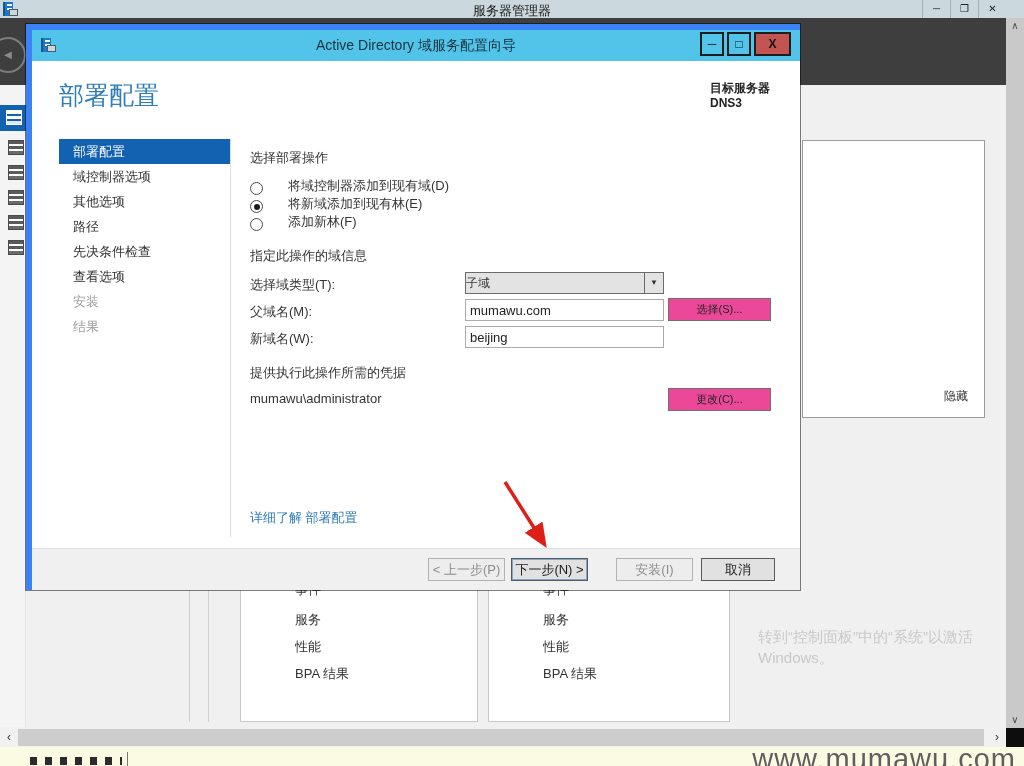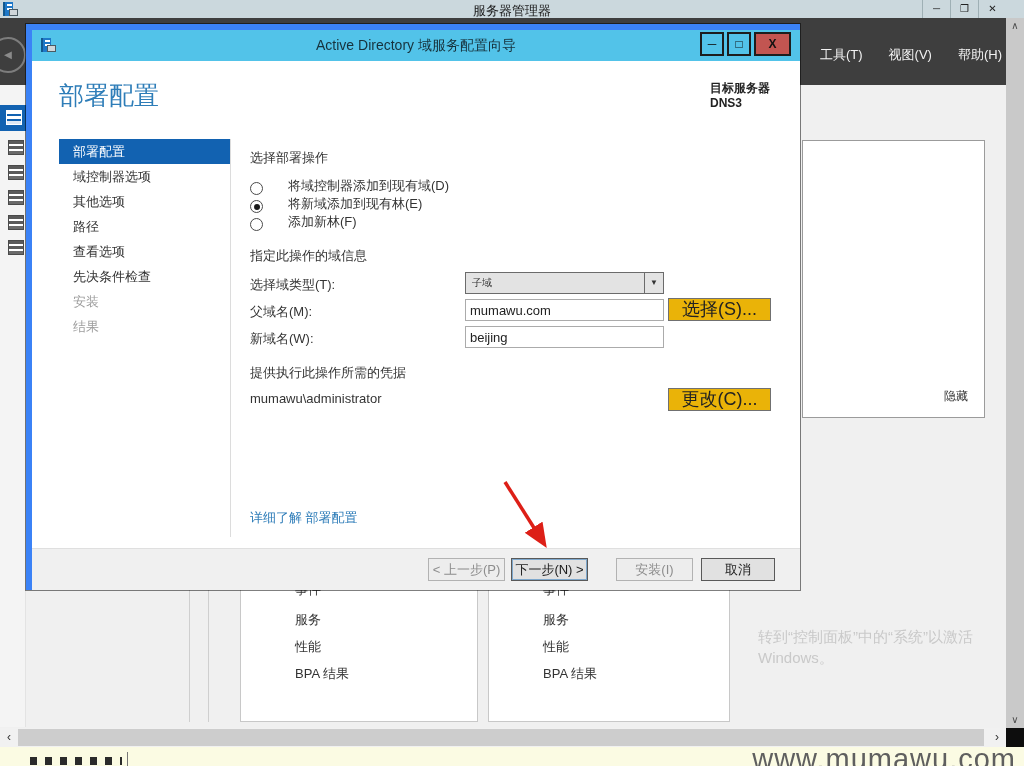--- a/index.html
+++ b/index.html
@@ -69,24 +69,24 @@
   .nav-item.disabled { color:#9D9D9D; }
   .nav-sep { left:198px; top:78px; width:1px; height:398px; background:#DCDCDC; }
 
   .main-col { left:218px; top:0; width:550px; height:583px; }
   .flabel { font-size:13px; color:#333; }
   .radio-row { display:flex; align-items:flex-end; gap:25px; height:16px; }
   .radio { width:13px; height:13px; border:1px solid #4a4a4a; border-radius:50%; background:#fff; position:relative; flex:0 0 13px; }
   .radio.checked::after { content:""; position:absolute; left:2.5px; top:2.5px; width:6px; height:6px; border-radius:50%; background:#1a1a1a; }
 
   .combo { left:215px; width:199px; height:22px; background:#E3E3E3; border:1px solid #6B6B6B; display:flex; }
-  .combo .val { flex:1; padding-left:6px; line-height:20px; font-size:10px; }
+  .combo .val { flex:1; line-height:20px; font-size:12px; }
   .combo .drop { width:19px; border-left:1px solid #6B6B6B; text-align:center; line-height:20px; font-size:8px; color:#333; background:#E3E3E3; }
   .tinput { left:215px; width:199px; height:22px; border:1px solid #ABABAB; font-size:13px; padding:0 4px; font-family:"Liberation Sans",sans-serif; color:#222; background:#fff; }
-  .side-btn { left:418px; width:103px; height:23px; background:#eab308; border:1px solid #707070; text-align:center; line-height:21px; font-size:18px; color:#222; }
+  .side-btn { left:418px; width:103px; height:23px; background:#ec4899; border:1px solid #707070; text-align:center; line-height:21px; font-size:11px; color:#222; }
 
   .learn-link { left:218px; top:448px; font-size:13px; color:#2D7CB8; }
 
   .bottom-bar { left:0; top:487px; width:768px; height:42px; background:#F0F0F0; border-top:1px solid #DFDFDF; }
   .wbtn2 { top:9px; height:23px; text-align:center; line-height:21px; font-size:13px; }
   .btn-enabled { background:#E1E1E1; border:1px solid #595959; color:#1a1a1a; }
   .btn-disabled { background:#EDEDED; border:1px solid #B2B2B2; color:#8D8D8D; }
   .btn-prev { left:396px; width:77px; }
   .btn-next { left:479px; width:77px; box-shadow:0 0 0 1px #7FA8CC inset; }
   .btn-install { left:584px; width:77px; }
@@ -110,26 +110,20 @@
   <div class="abs title">服务器管理器</div>
 </div>
 <div class="abs win-controls">
   <div class="wbtn">─</div>
   <div class="wbtn">❐</div>
   <div class="wbtn">✕</div>
 </div>
 
 <div class="abs menubar">
   <div class="abs back-btn">◄</div>
-  <div class="abs menu-items">
-    <span>理(M)</span>
-    <span>工具(T)</span>
-    <span>视图(V)</span>
-    <span>帮助(H)</span>
-  </div>
 </div>
 
 <div class="abs sidebar">
   <div class="abs side-sel">
       <span class="abs side-ico"></span>
     </div>
   <span class="abs side-ico" style="top:55px"></span>
   <span class="abs side-ico" style="top:80px"></span>
   <span class="abs side-ico" style="top:105px"></span>
   <span class="abs side-ico" style="top:130px"></span>
@@ -193,22 +187,22 @@
       <div>目标服务器</div>
       <div>DNS3</div>
     </div>
     <div class="abs wiz-heading">部署配置</div>
 
     <div class="abs wiz-nav">
       <div class="nav-item selected">部署配置</div>
       <div class="nav-item">域控制器选项</div>
       <div class="nav-item">其他选项</div>
       <div class="nav-item">路径</div>
+      <div class="nav-item">先决条件检查</div>
       <div class="nav-item">查看选项</div>
-      <div class="nav-item">先决条件检查</div>
       <div class="nav-item disabled">安装</div>
       <div class="nav-item disabled">结果</div>
     </div>
     <div class="abs nav-sep"></div>
 
     <div class="abs main-col">
       <div class="abs flabel" style="top:88px">选择部署操作</div>
 
       <div class="abs radio-row" style="top:118px">
         <span class="radio"></span>

